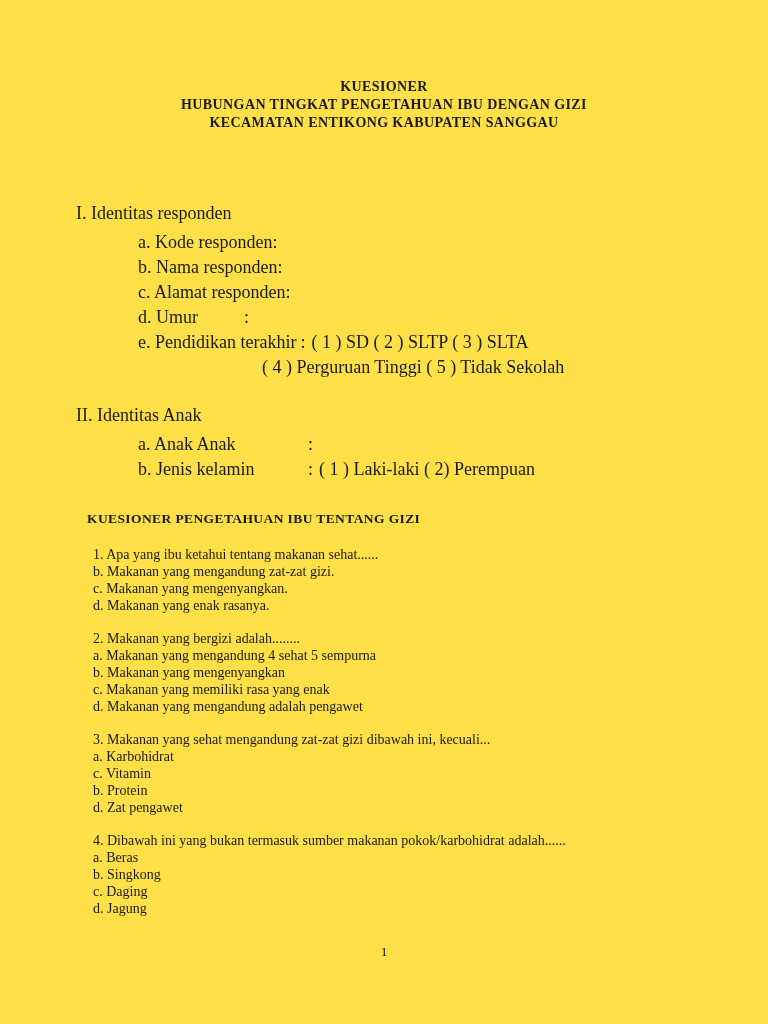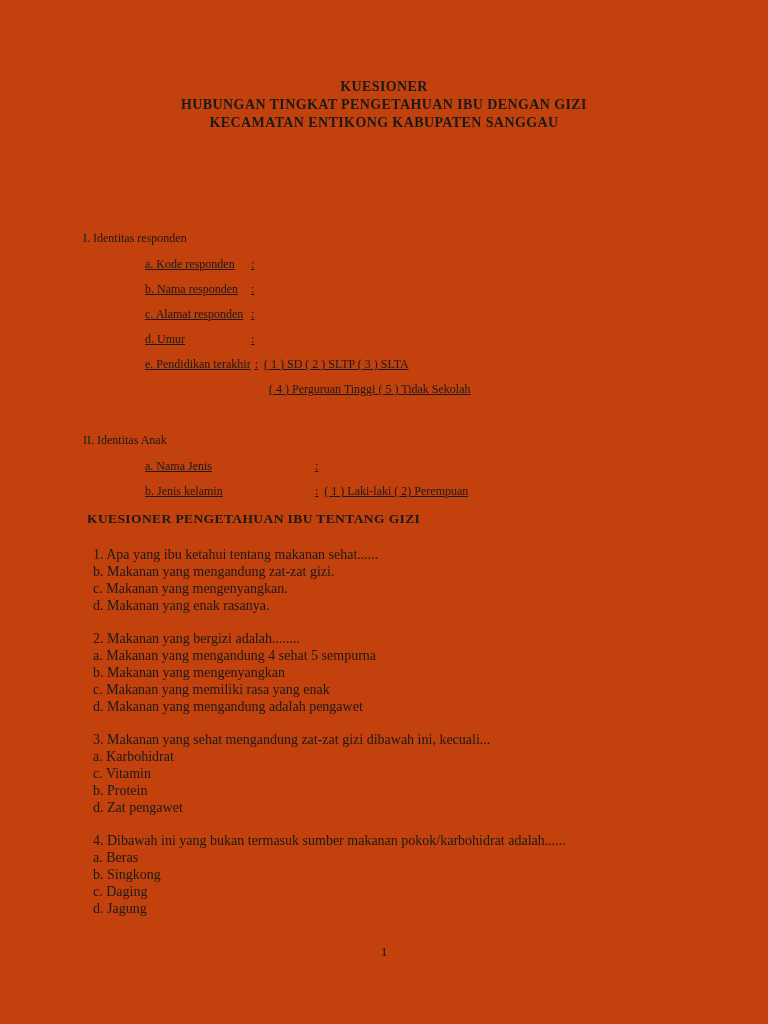--- a/index.html
+++ b/index.html
@@ -4,54 +4,52 @@
 <style>
   html, body {
     margin: 0;
     padding: 0;
     background: #ffffff;
   }
   .page {
     position: relative;
     width: 768px;
     height: 1024px;
-    background: #c2410c;
+    background: #fde047;
     font-family: "Liberation Serif", serif;
     color: #1a1a1a;
     overflow: hidden;
   }
   
   .title-block {
     position: absolute;
     top: 78px;
     left: 0;
     width: 768px;
     text-align: center;
     font-weight: bold;
     font-size: 14px;
     line-height: 18px;
     letter-spacing: 0.4px;
   }
   
   .section {
     position: absolute;
-    left: 83px;
-    font-size: 12px;
-    margin-top: 25px;
+    left: 76px;
+    font-size: 18px;
   }
   #section-1 { top: 205px; }
   #section-2 { top: 407px; }
   .section-heading {
     font-weight: normal;
     line-height: 17px;
   }
   .item-list {
     margin-left: 62px;
     margin-top: 10px;
-    text-decoration: underline;
   }
   .item-row {
     display: flex;
     align-items: flex-start;
     height: 25px;
     white-space: nowrap;
   }
   .item-row .field-label { min-width: 106px; }
   #section-2 .item-row .field-label { min-width: 170px; }
   .field-colon { padding: 0 6px 0 0; }
@@ -131,21 +129,21 @@
         <span class="field-value">( 1 ) SD ( 2 ) SLTP ( 3 ) SLTA</span>
       </div>
       <div class="continuation-row">( 4 ) Perguruan Tinggi ( 5 ) Tidak Sekolah</div>
     </div>
   </div>
 
   <div class="section" id="section-2">
     <div class="section-heading">II. Identitas Anak</div>
     <div class="item-list">
       <div class="item-row">
-        <span class="field-label">a. Nama Jenis</span>
+        <span class="field-label">a. Anak Anak</span>
         <span class="field-colon">:</span>
         <span class="field-value"></span>
       </div>
       <div class="item-row">
         <span class="field-label">b. Jenis kelamin</span>
         <span class="field-colon">:</span>
         <span class="field-value">( 1 ) Laki-laki ( 2) Perempuan</span>
       </div>
     </div>
   </div>

